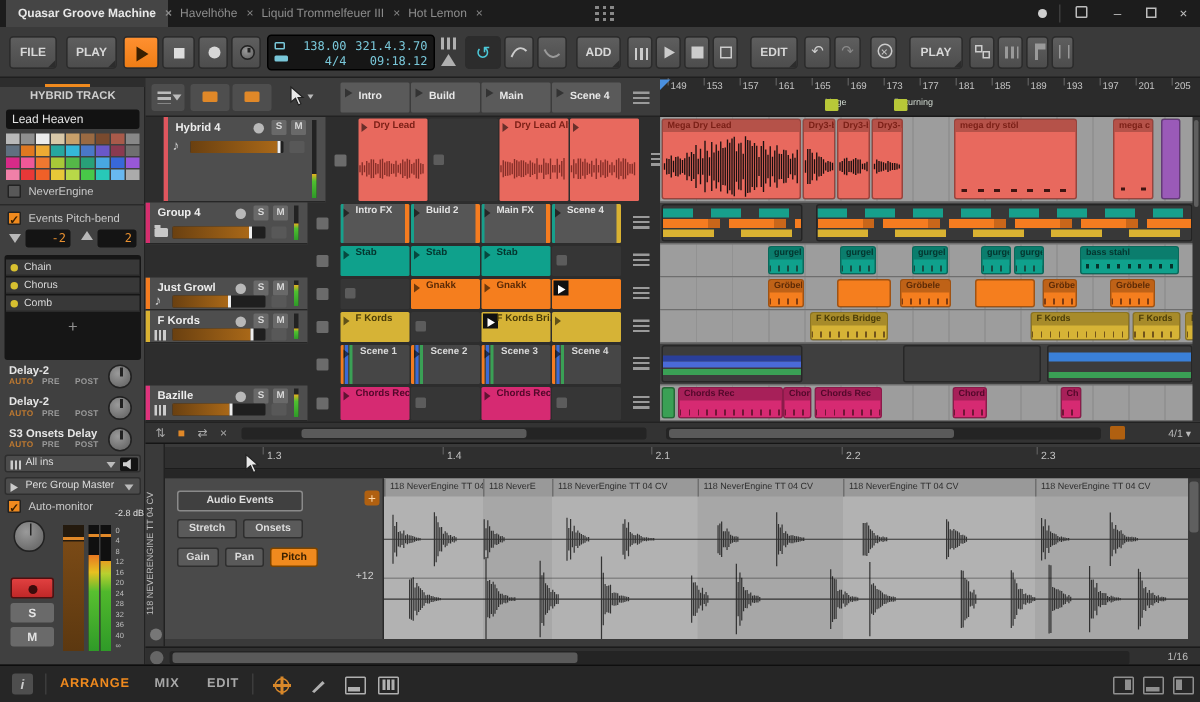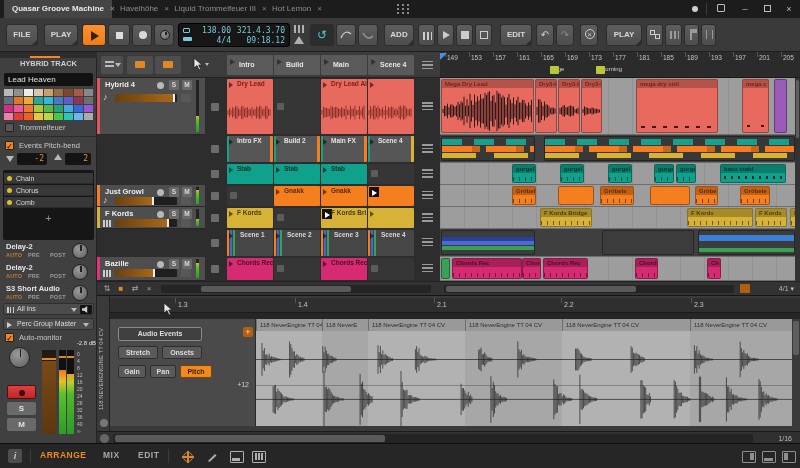--- a/index.html
+++ b/index.html
@@ -237,21 +237,21 @@
         <div style="left: 10px; top: 24px; width: 9px; height: 7px; background: rgb(232, 56, 56);"></div>
         <div style="left: 20px; top: 24px; width: 9px; height: 7px; background: rgb(239, 96, 40);"></div>
         <div style="left: 30px; top: 24px; width: 9px; height: 7px; background: rgb(232, 200, 56);"></div>
         <div style="left: 40px; top: 24px; width: 9px; height: 7px; background: rgb(184, 216, 72);"></div>
         <div style="left: 50px; top: 24px; width: 9px; height: 7px; background: rgb(72, 200, 72);"></div>
         <div style="left: 60px; top: 24px; width: 9px; height: 7px; background: rgb(40, 200, 184);"></div>
         <div style="left: 70px; top: 24px; width: 9px; height: 7px; background: rgb(104, 184, 240);"></div>
         <div style="left: 80px; top: 24px; width: 9px; height: 7px; background: rgb(171, 171, 171);"></div>
       </div>
     <div style="left:5px;top:71px;" class="chk"></div>
-    <div class="ilabel" style="left:19px;top:71px;">Trommelfeuer</div>
+    <div class="ilabel" style="left:19px;top:71px;">NeverEngine</div>
     <div style="left:0;top:84px;width:97px;height:1px;background:#2a2a2a;"></div>
     <div style="left:5px;top:89px;" class="chk on">✓</div>
     <div class="ilabel" style="left:19px;top:89px;">Events Pitch-bend</div>
     <div style="left:6px;top:104px;width:0;height:0;border-left:4px solid transparent;border-right:4px solid transparent;border-top:6px solid #b8b8b8;"></div>
     <div class="blackbox" style="left:17px;top:101px;width:30px;height:12px;">-2</div>
     <div style="left:54px;top:102px;width:0;height:0;border-left:4px solid transparent;border-right:4px solid transparent;border-bottom:6px solid #b8b8b8;"></div>
     <div class="blackbox" style="left:65px;top:101px;width:26px;height:12px;">2</div>
     <div style="left:3px;top:118px;width:91px;height:70px;background:#161616;border-radius:2px;"></div>
     <div id="layers" style="left:0;top:121px;width:97px;">
         <div class="layerrow" style="top: 0px;">Chain<div class="dot"></div></div>
@@ -272,21 +272,21 @@
         <div style="left: 0px; top: 21px; width: 97px; height: 21px;">
           <div class="sendname" style="left: 6px; top: 1px;">Delay-2</div>
           <div class="sendmode" style="left: 6px; top: 11px; color: rgb(192, 122, 48); font-weight: bold;">AUTO</div>
           <div class="sendmode" style="left: 28px; top: 11px; color: rgb(154, 154, 154); font-weight: bold;">PRE</div>
           <div class="sendmode" style="left: 50px; top: 11px; color: rgb(154, 154, 154); font-weight: bold;">POST</div>
           <div class="knob" style="left: 72px; top: 2px; width: 16px; height: 16px;">
             <i></i>
           </div>
         </div>
         <div style="left: 0px; top: 42px; width: 97px; height: 21px;">
-          <div class="sendname" style="left: 6px; top: 1px;">S3 Short Audio</div>
+          <div class="sendname" style="left: 6px; top: 1px;">S3 Onsets Delay</div>
           <div class="sendmode" style="left: 6px; top: 11px; color: rgb(192, 122, 48); font-weight: bold;">AUTO</div>
           <div class="sendmode" style="left: 28px; top: 11px; color: rgb(154, 154, 154); font-weight: bold;">PRE</div>
           <div class="sendmode" style="left: 50px; top: 11px; color: rgb(154, 154, 154); font-weight: bold;">POST</div>
           <div class="knob" style="left: 72px; top: 2px; width: 16px; height: 16px;">
             <i></i>
           </div>
         </div>
       </div>
     <div class="iorow" style="top:251px;">
       <span style="position:absolute;left:3px;top:3px;width:7px;height:6px;background:repeating-linear-gradient(90deg,#ccc 0 1.5px,transparent 1.5px 3px);"></span>
@@ -373,21 +373,21 @@
           <div class="scenehdr" style="left: 224px; top: 3px; width: 46px; height: 20px;">
             <div class="ply"></div>
             <span style="position: absolute; left: 12px; top: 6px;">Main</span>
           </div>
           <div class="scenehdr" style="left: 271px; top: 3px; width: 46px; height: 20px;">
             <div class="ply"></div>
             <span style="position: absolute; left: 12px; top: 6px;">Scene 4</span>
           </div>
           <div class="stoplines" style="left: 325px; top: 9px;"></div>
         </div>
-        <div style="left: 0px; top: 26px; width: 369px; height: 57px;">
+        <div style="left: 12px; top: 26px; width: 369px; height: 57px;">
           <div class="trkhdr" style="top: 0px; height: 57px;">
             <div style="left: 0px; top: 0px; width: 3px; height: 57px; background: rgb(224, 86, 94);"></div>
             <div class="trkname">Hybrid 4</div>
             <div style="left: 60px; top: 4px; width: 7px; height: 7px; border-radius: 50%; background: rgb(184, 184, 184);"></div>
             <div class="smbtn" style="left: 72px;">S</div>
             <div class="smbtn" style="left: 85px;">M</div>
             <div class="meterbar" style="left: 99px; top: 2px; height: 52px;">
               <i style="height:30%;"></i>
             </div>
             <div style="left: 6px; top: 16px; width: 10px; height: 9px;">
@@ -420,20 +420,39 @@
           <div class="clipcell" style="left: 271px; top: 1px; width: 46px; height: 55px; background: rgb(232, 105, 94);">
             <div class="clipply"></div>
             <div class="cliplbl" style="color: rgb(122, 31, 22);"></div>
             <svg width="44" height="43" style="position:absolute;left:0;top:12px;">
               <path d="M1.0 19.2V23.8M2.5 15.2V27.8M4.0 17.8V25.2M5.5 14.6V28.4M7.0 14.6V28.4M8.5 16.9V26.1M10.0 14.8V28.2M11.5 17.4V25.6M13.0 18.2V24.8M14.5 16.2V26.8M16.0 19.0V24.0M17.5 14.7V28.3M19.0 19.0V24.0M20.5 15.8V27.2M22.0 17.2V25.8M23.5 15.4V27.6M25.0 16.1V26.9M26.5 18.8V24.2M28.0 17.1V25.9M29.5 19.2V23.8M31.0 15.5V27.5M32.5 14.5V28.5M34.0 16.6V26.4M35.5 14.5V28.5M37.0 14.9V28.1M38.5 17.2V25.8M40.0 18.4V24.6M41.5 18.1V24.9M43.0 17.2V25.8" stroke="rgba(90,20,16,0.7)" stroke-width="0.9" fill="none"></path>
             </svg>
           </div>
           <div class="stoplines" style="left: 325px; top: 23.5px;"></div>
         </div>
         <div style="left: 0px; top: 83px; width: 343px; height: 28px;">
+          <div class="trkhdr" style="top: 0px; height: 28px;">
+            <div style="left: 0px; top: 0px; width: 3px; height: 28px; background: rgb(214, 46, 110);"></div>
+            <div class="trkname">Group 4</div>
+            <div style="left: 60px; top: 4px; width: 7px; height: 7px; border-radius: 50%; background: rgb(184, 184, 184);"></div>
+            <div class="smbtn" style="left: 72px;">S</div>
+            <div class="smbtn" style="left: 85px;">M</div>
+            <div class="meterbar" style="left: 99px; top: 2px; height: 23px;">
+              <i style="height:47%;"></i>
+            </div>
+            <div style="left: 6px; top: 16px; width: 10px; height: 9px;">
+              <span style="position:absolute;left:0;top:1px;width:9px;height:6px;background:#c8c8c8;border-radius:1px;"></span>
+              <span style="position:absolute;left:0;top:-1px;width:4px;height:2px;background:#c8c8c8;"></span>
+            </div>
+            <div class="slider" style="left: 18px; top: 16px; width: 62px;">
+              <i style="width:51px;"></i>
+              <b style="left:51px;"></b>
+            </div>
+            <div style="left: 84px; top: 16px; width: 10px; height: 8px; background: rgb(88, 88, 88); border-radius: 1px;"></div>
+          </div>
           <div class="stopsq" style="left: 114px; top: 10px;"></div>
           <div class="clipcell" style="left: 130px; top: 1px; width: 46px; height: 26px; background: rgb(86, 86, 86);">
             <div style="left: 0px; top: 0px; width: 2px; height: 100%; background: rgb(23, 160, 140);"></div>
             <div style="right: 0px; top: 0px; width: 3px; height: 100%; background: rgb(245, 124, 32);"></div>
             <div class="clipply"></div>
             <div class="cliplbl" style="color: rgb(226, 226, 226);">Intro FX</div>
           </div>
           <div class="clipcell" style="left: 177px; top: 1px; width: 46px; height: 26px; background: rgb(86, 86, 86);">
             <div style="left: 0px; top: 0px; width: 2px; height: 100%; background: rgb(23, 160, 140);"></div>
             <div style="right: 0px; top: 0px; width: 3px; height: 100%; background: rgb(245, 124, 32);"></div>

